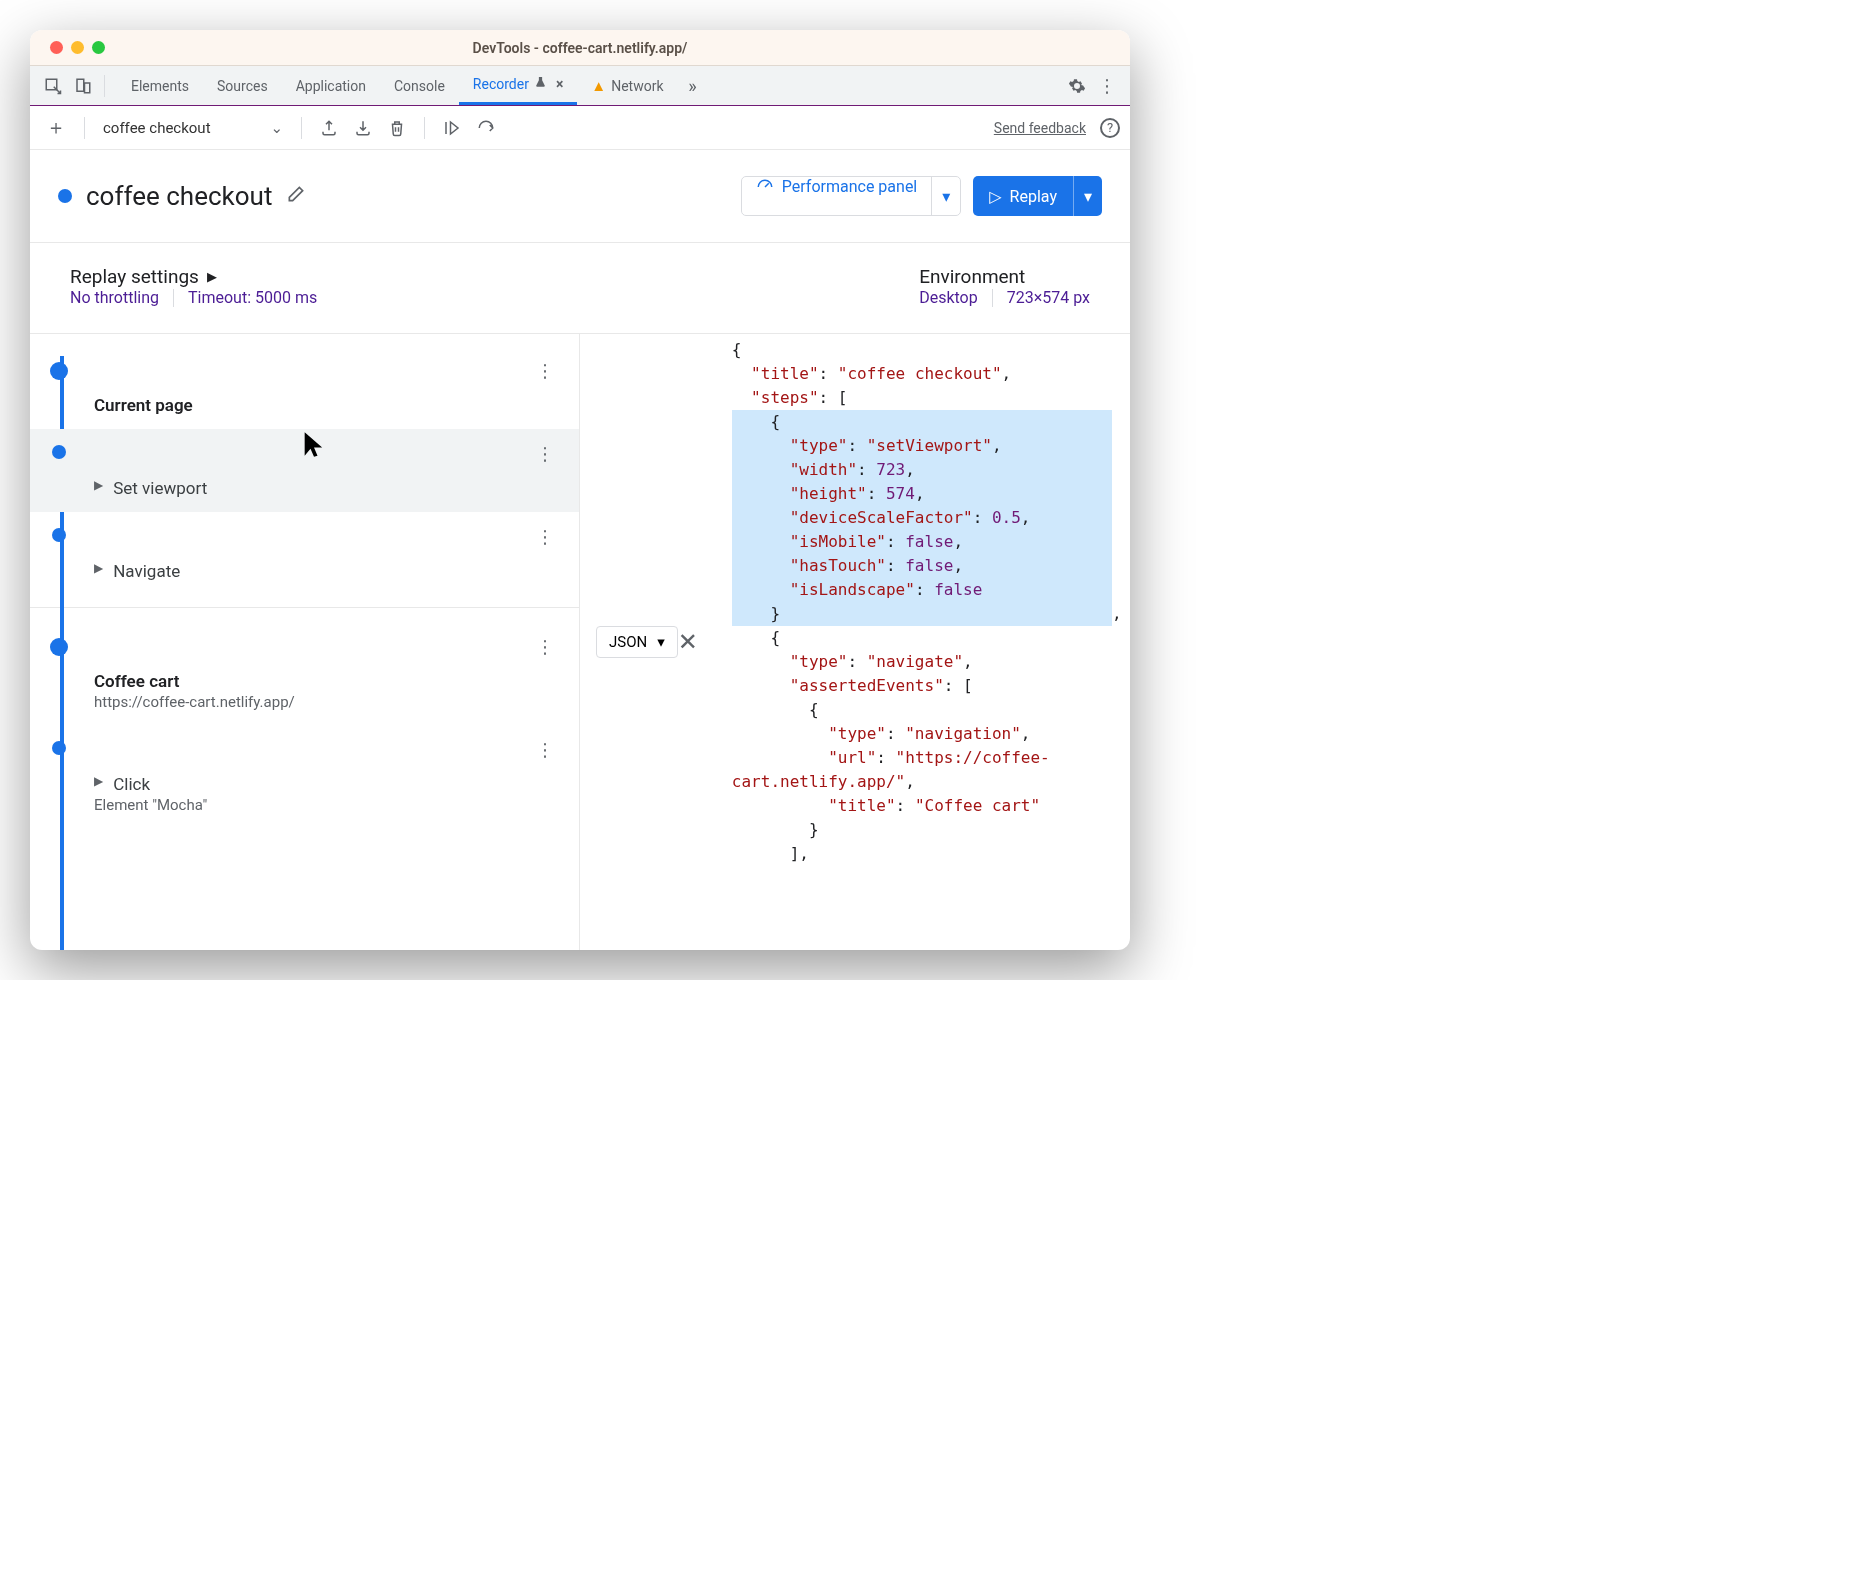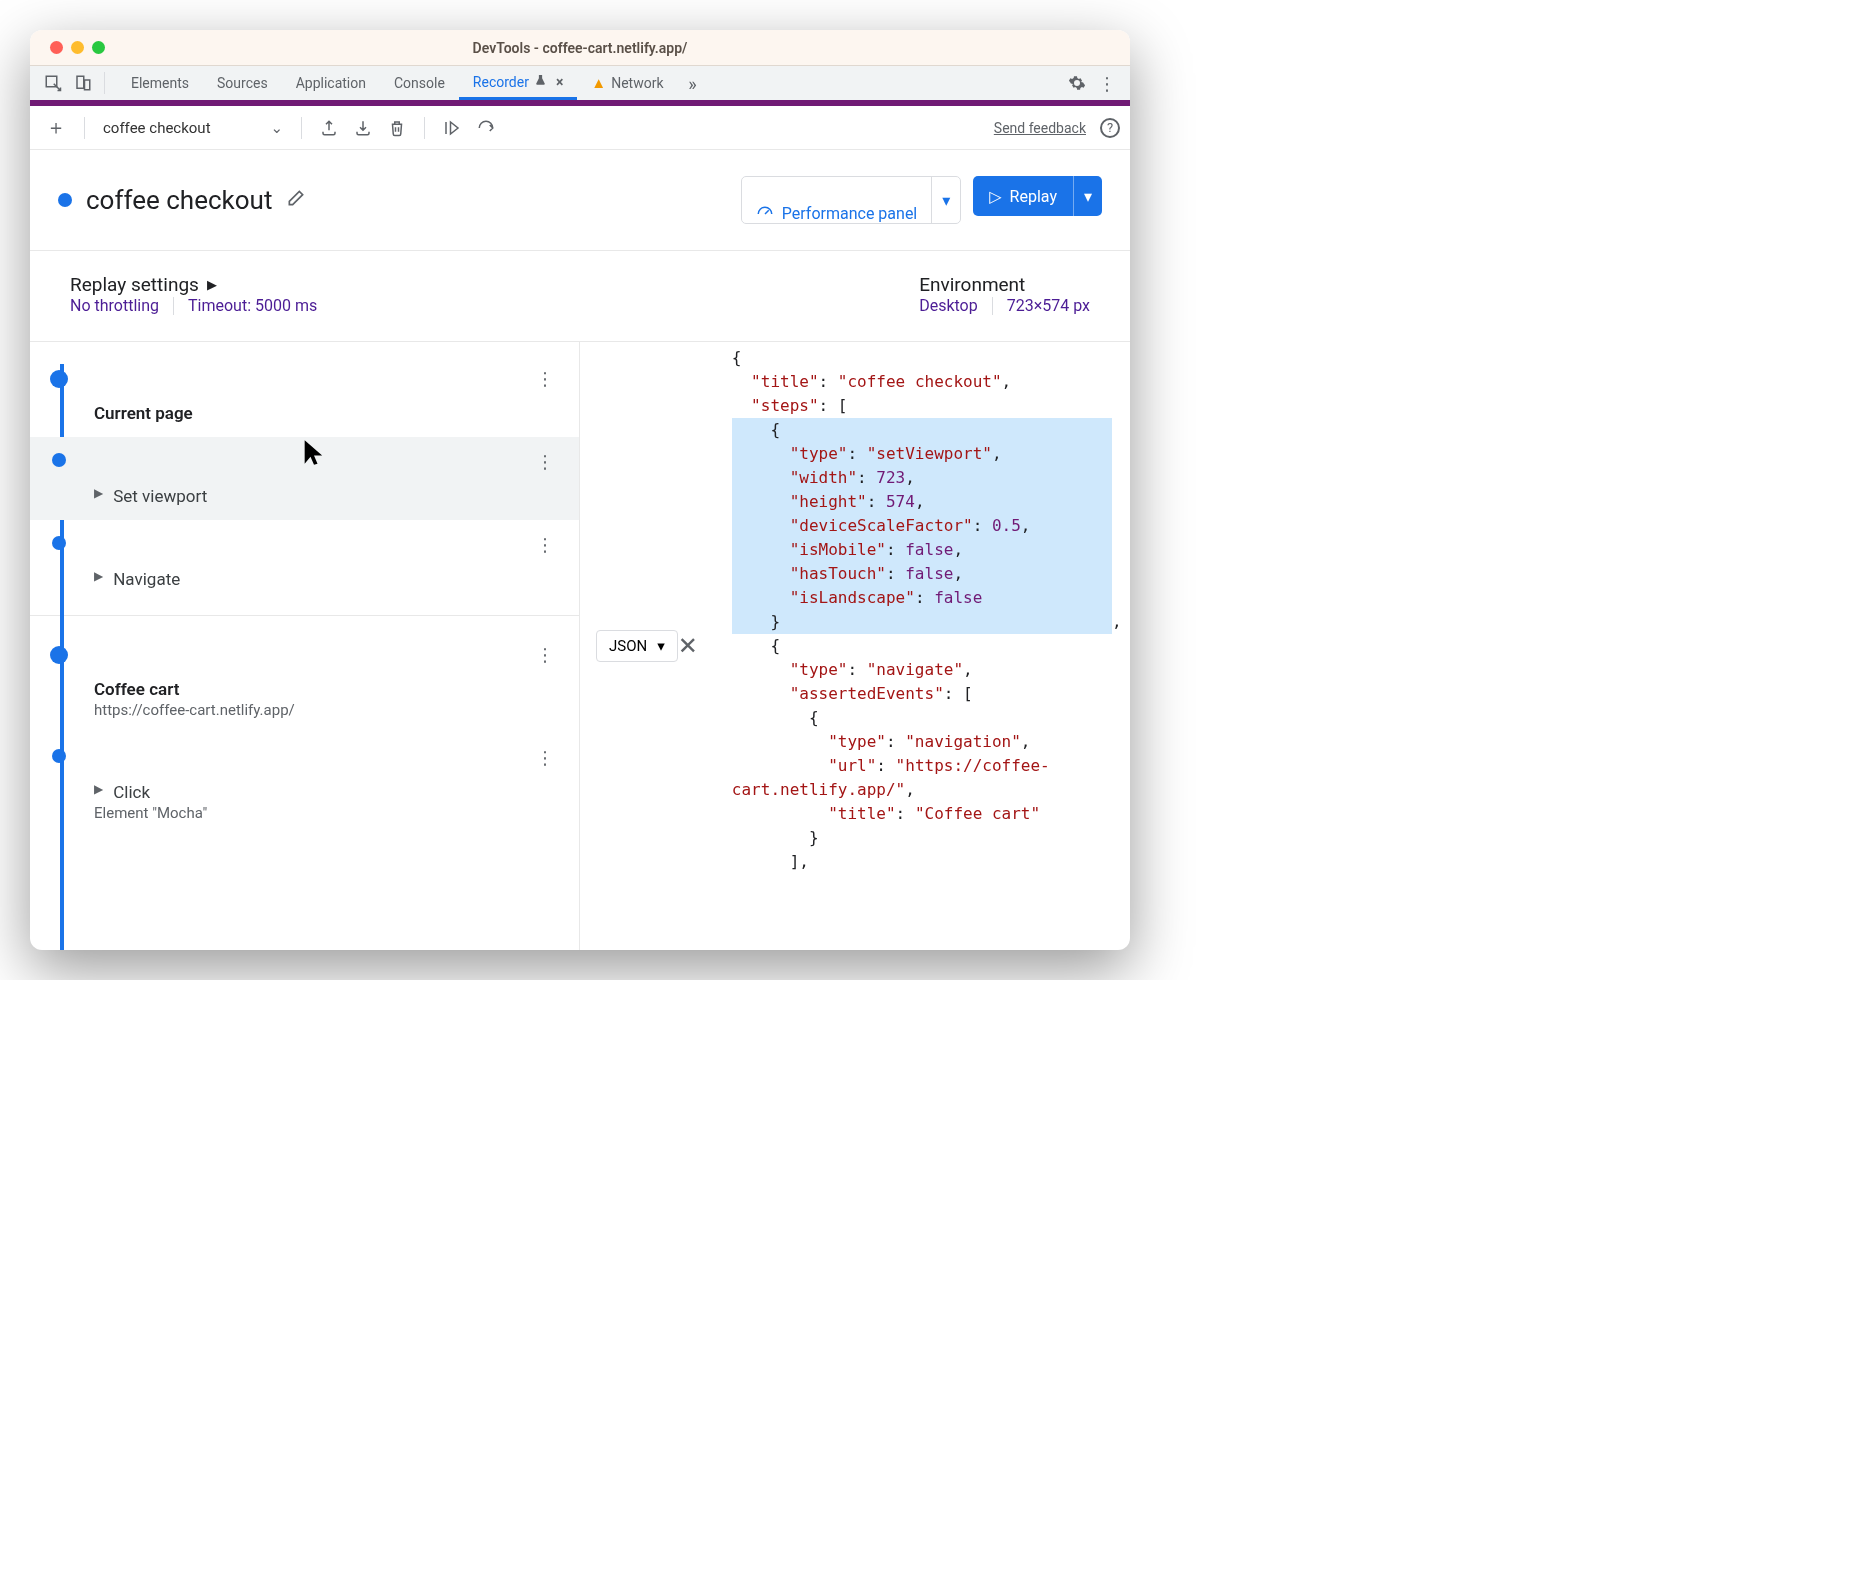--- a/index.html
+++ b/index.html
@@ -32,21 +32,21 @@
   .dot { width: 13px; height: 13px; border-radius: 50%; }
   .dot.red { background: #ff5f57; }
   .dot.yellow { background: #febc2e; }
   .dot.green { background: #28c840; }
   .window-title {
     position: absolute; left: 0; right: 0; text-align: center;
     font-size: 14px; color: #5a5048; font-weight: 600;
   }
   .tabbar {
     display: flex; align-items: center; height: 40px;
-    background: #f1f3f4; border-bottom: 6px solid #701a75;
+    background: #f1f3f4; border-bottom: 1px solid #701a75;
     padding: 0 8px; font-size: 14px; color: #5f6368;
   }
   .tool-ico { width: 30px; display: flex; justify-content: center; cursor: pointer; }
   .tabs { display: flex; height: 100%; margin-left: 6px; }
   .tab { padding: 0 14px; display: flex; align-items: center; cursor: pointer; gap: 5px; }
   .tab.active { color: #1a73e8; border-bottom: 3px solid #1a73e8; }
   .tab-close { margin-left: 4px; color: #5f6368; font-weight: bold; }
   .spacer { flex: 1; }
   .warn { color: #f29900; font-size: 15px; }
   .toolbar {
@@ -62,21 +62,21 @@
   .help { width:20px; height:20px; border:2px solid #5f6368; border-radius:50%; display:flex; align-items:center; justify-content:center; font-size:13px; color:#5f6368; cursor:pointer;}
   .header-row {
     display:flex; align-items:center; justify-content:space-between;
     padding: 26px 28px; border-bottom: 1px solid #e8e8e8;
   }
   .title-group { display:flex; align-items:center; gap:14px; }
   .blue-dot { width:14px; height:14px; background:#1a73e8; border-radius:50%; }
   .page-title { font-size:26px; color:#202124; font-weight:400; }
   .edit-ico { color:#5f6368; cursor:pointer; }
   .header-buttons { display:flex; gap:12px; }
-  .perf-btn { display:flex; align-items:flex-end; border:1px solid #dadce0; border-radius:5px; overflow:hidden; height:48px; }
+  .perf-btn { display:flex; align-items:flex-start; border:1px solid #dadce0; border-radius:5px; overflow:hidden; height:40px; }
   .perf-btn .main { padding:0 14px; display:flex; align-items:center; gap:8px; color:#1a73e8; font-size:16px; cursor:pointer;}
   .perf-btn .caret { border-left:1px solid #dadce0; padding:0 10px; color:#1a73e8; cursor:pointer; height:100%; display:flex; align-items:center;}
   .replay-btn { display:flex; align-items:center; border-radius:5px; overflow:hidden; height:40px;}
   .replay-btn .main { background:#1a73e8; color:#fff; padding:0 16px; display:flex; align-items:center; gap:8px; font-size:16px; cursor:pointer; height:100%;}
   .replay-btn .caret { background:#1a73e8; border-left:1px solid rgba(255,255,255,0.4); padding:0 10px; color:#fff; cursor:pointer; height:100%; display:flex; align-items:center;}
   .settings-row {
     display:flex; justify-content:space-between; padding:22px 40px 26px 40px;
     border-bottom: 1px solid #e8e8e8;
   }
   .settings-col { display:flex; flex-direction:column; gap:0; }

